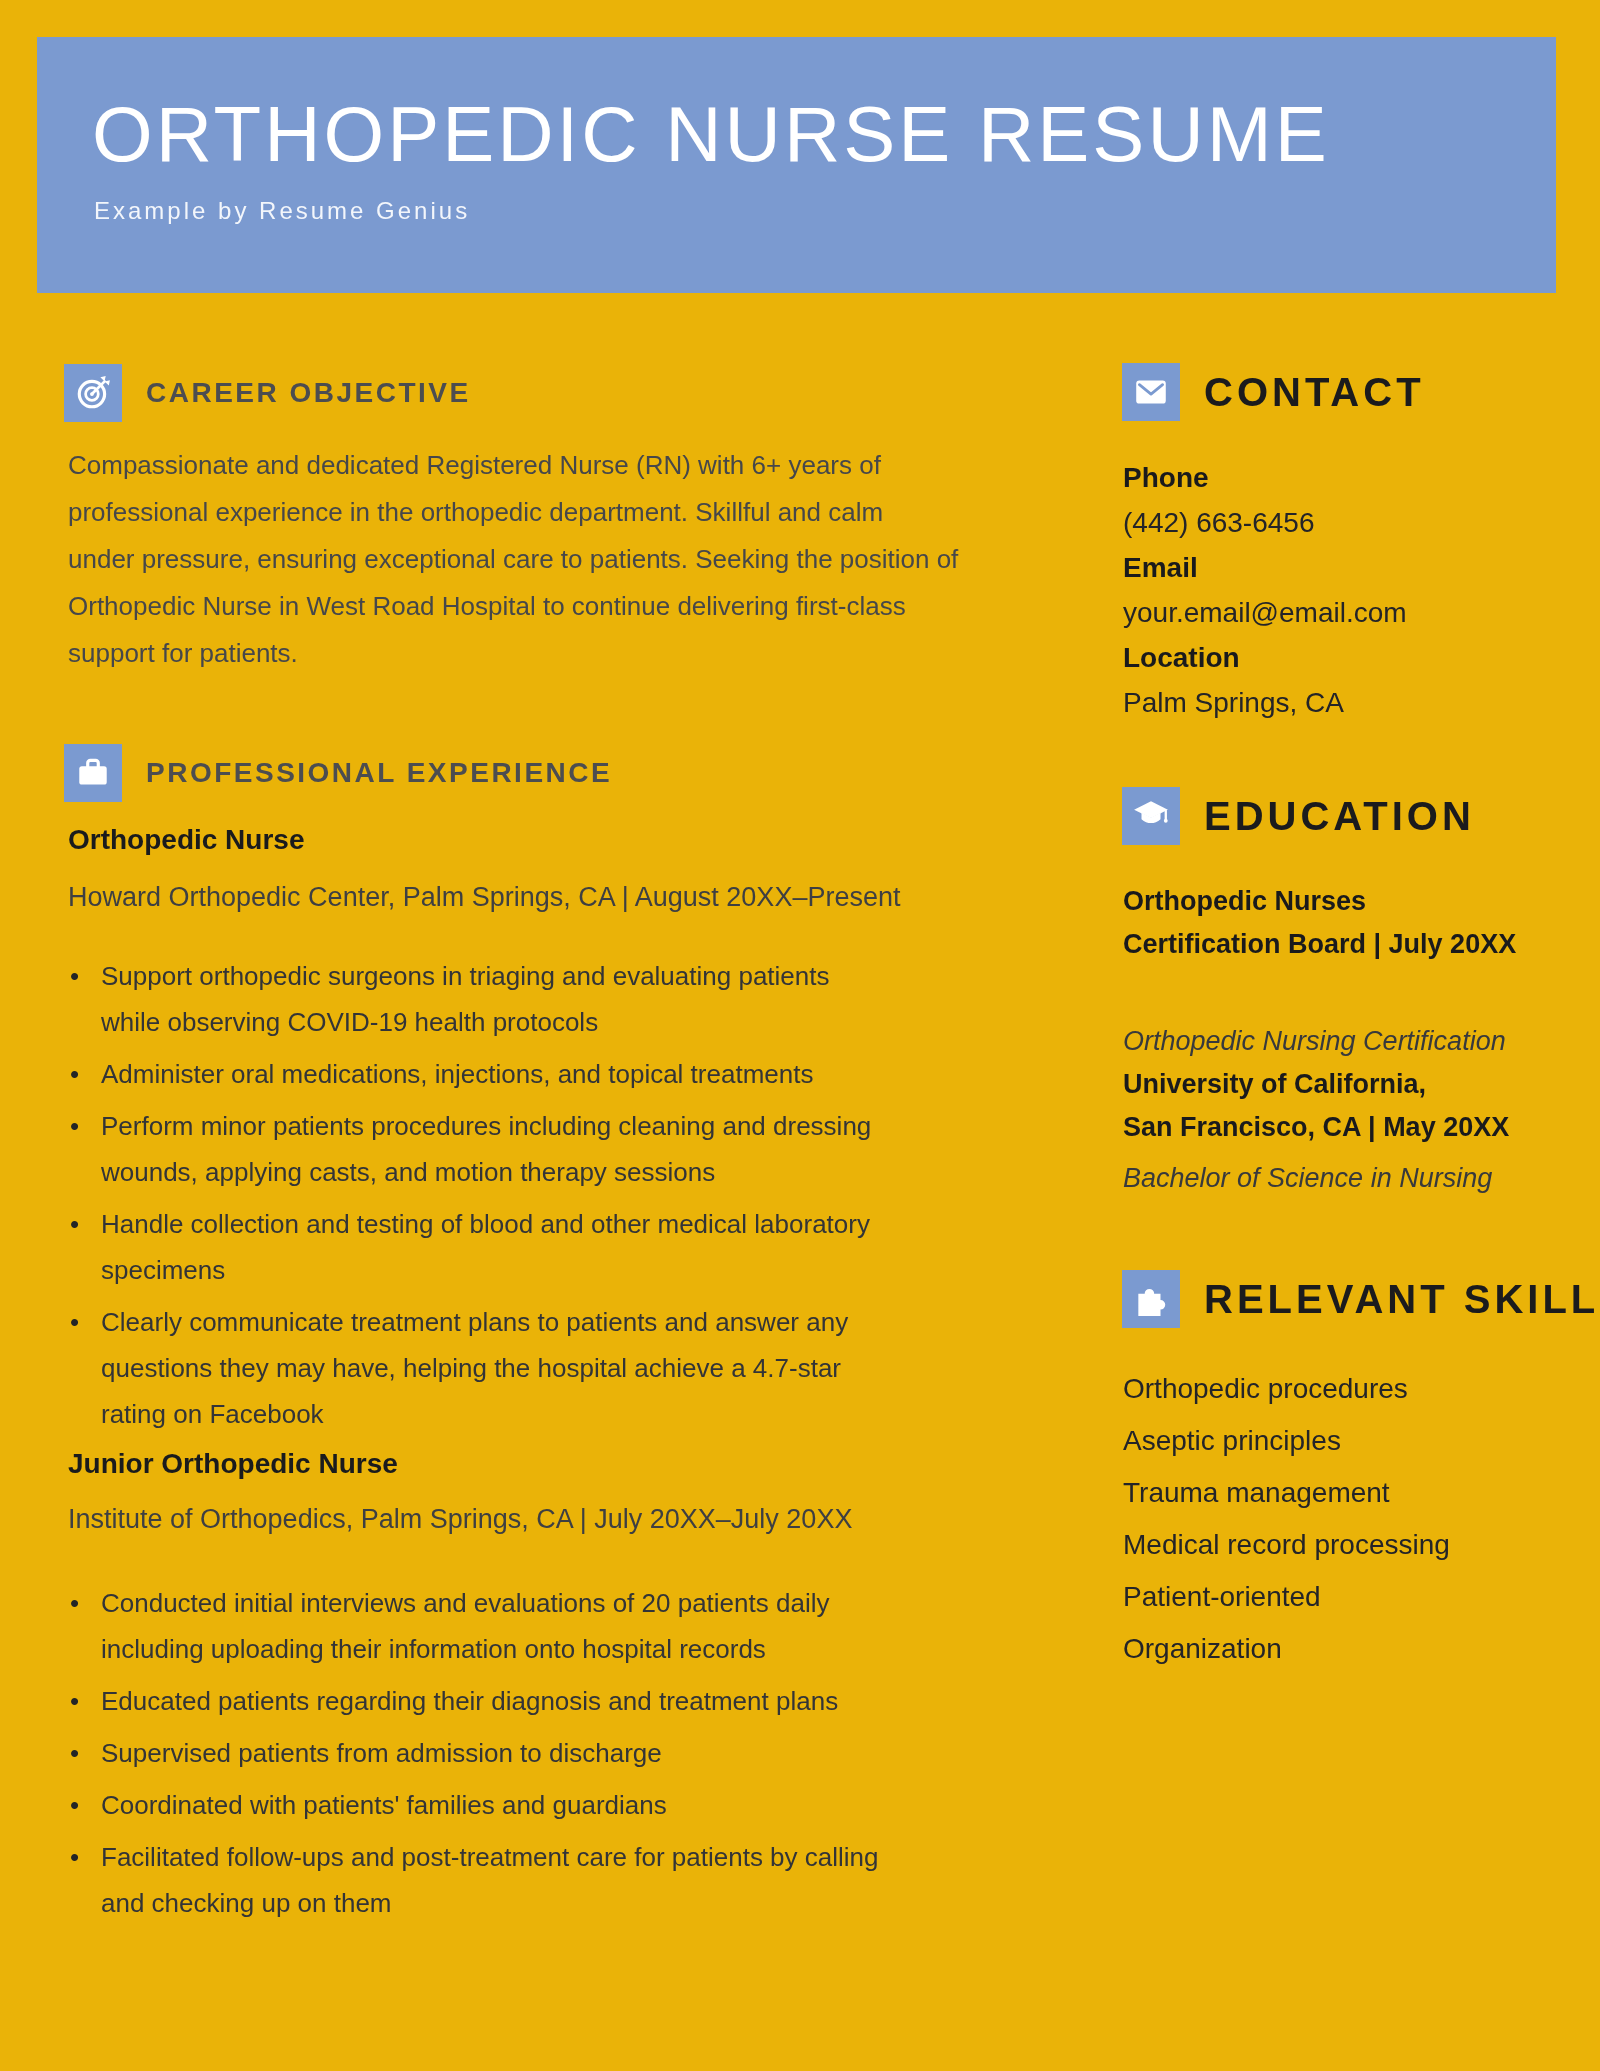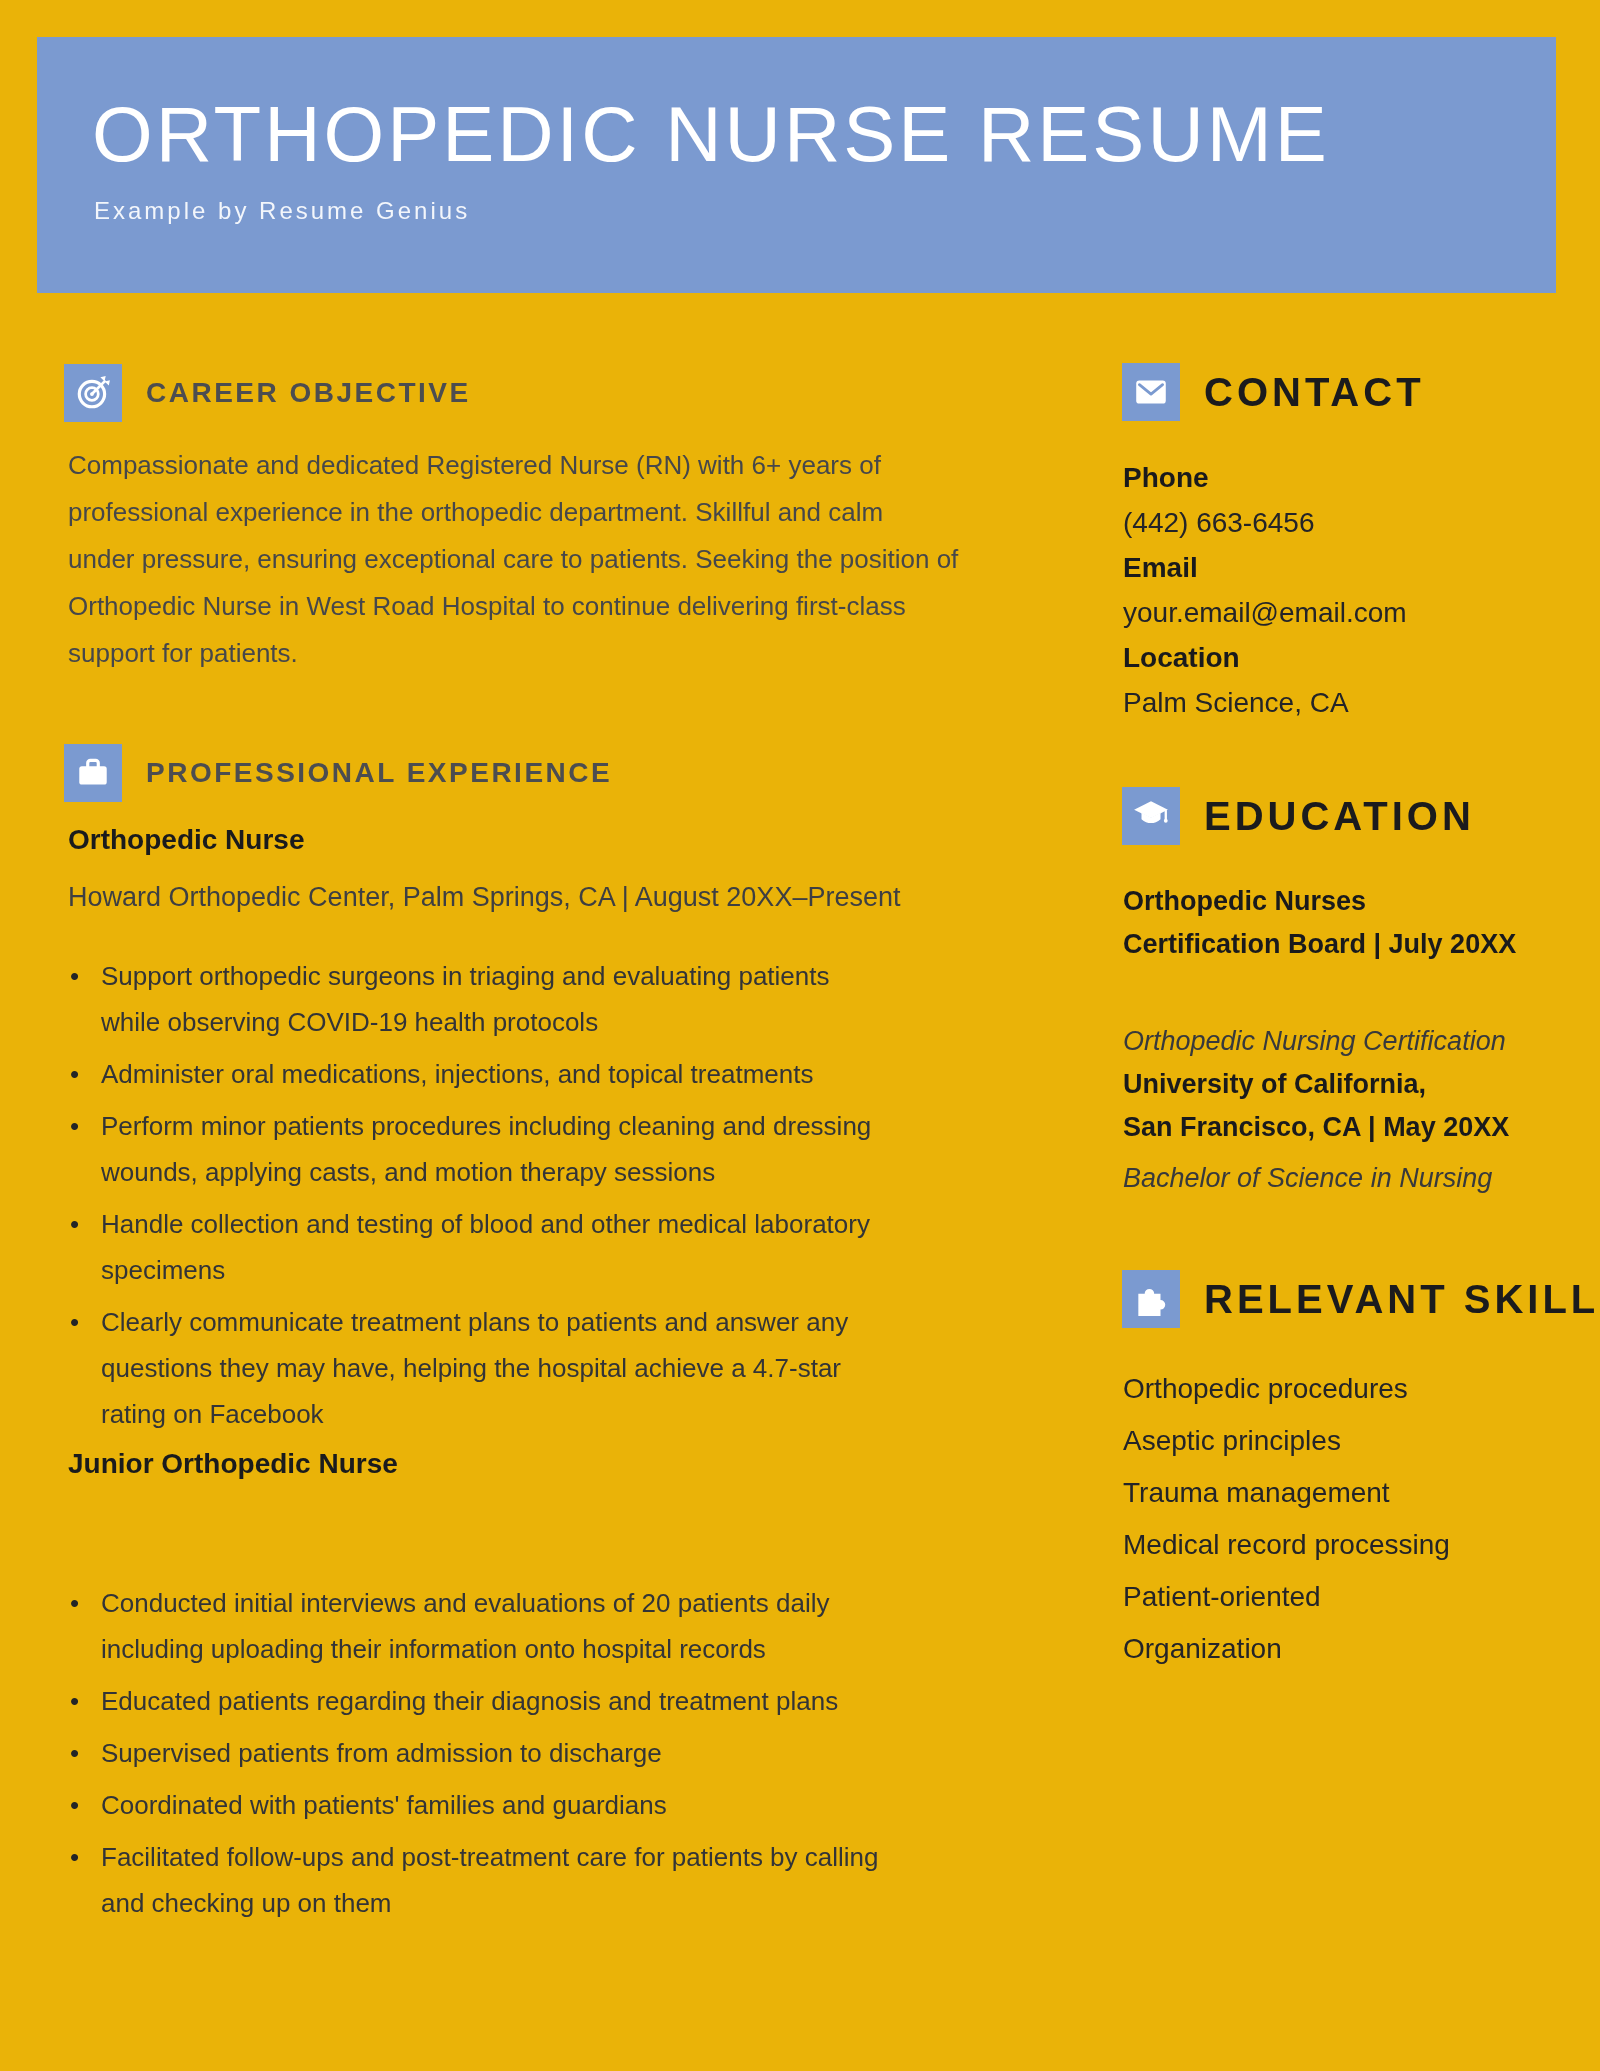--- a/index.html
+++ b/index.html
@@ -122,20 +122,21 @@
     <li>Perform minor patients procedures including cleaning and dressing
 wounds, applying casts, and motion therapy sessions</li>
     <li>Handle collection and testing of blood and other medical laboratory
 specimens</li>
     <li>Clearly communicate treatment plans to patients and answer any
 questions they may have, helping the hospital achieve a 4.7-star
 rating on Facebook</li>
   </ul>
 
   <div class="job-title" id="job2-title">Junior Orthopedic Nurse</div>
+  <div class="job-company" id="job2-company">Institute of Orthopedics, Palm Springs, CA | July 20XX–July 20XX</div>
   <ul class="bullets" id="job2-bullets">
     <li>Conducted initial interviews and evaluations of 20 patients daily
 including uploading their information onto hospital records</li>
     <li>Educated patients regarding their diagnosis and treatment plans</li>
     <li>Supervised patients from admission to discharge</li>
     <li>Coordinated with patients' families and guardians</li>
     <li>Facilitated follow-ups and post-treatment care for patients by calling
 and checking up on them</li>
   </ul>
 
@@ -148,21 +149,21 @@
     </span>
     <span class="h-right">CONTACT</span>
   </div>
 
   <div class="contact-list">
     <div class="contact-label">Phone</div>
     <div class="contact-value">(442) 663-6456</div>
     <div class="contact-label">Email</div>
     <div class="contact-value">your.email@email.com</div>
     <div class="contact-label">Location</div>
-    <div class="contact-value">Palm Science, CA</div>
+    <div class="contact-value">Palm Springs, CA</div>
   </div>
 
   <div class="section-header" id="hdr-education">
     <span class="icon-box">
       <svg width="38" height="38" viewBox="0 0 36 36">
         <polygon points="18,4 34,12 18,20 2,12" fill="#ffffff"></polygon>
         <path d="M9 15 v6 c5.5 5 12.5 5 18 0 v-6 l-9 4.5 z" fill="#ffffff"></path>
         <line x1="32" y1="13" x2="32" y2="21" stroke="#ffffff" stroke-width="2.2" stroke-linecap="round"></line>
         <circle cx="32" cy="22.5" r="1.8" fill="#ffffff"></circle>
       </svg>

